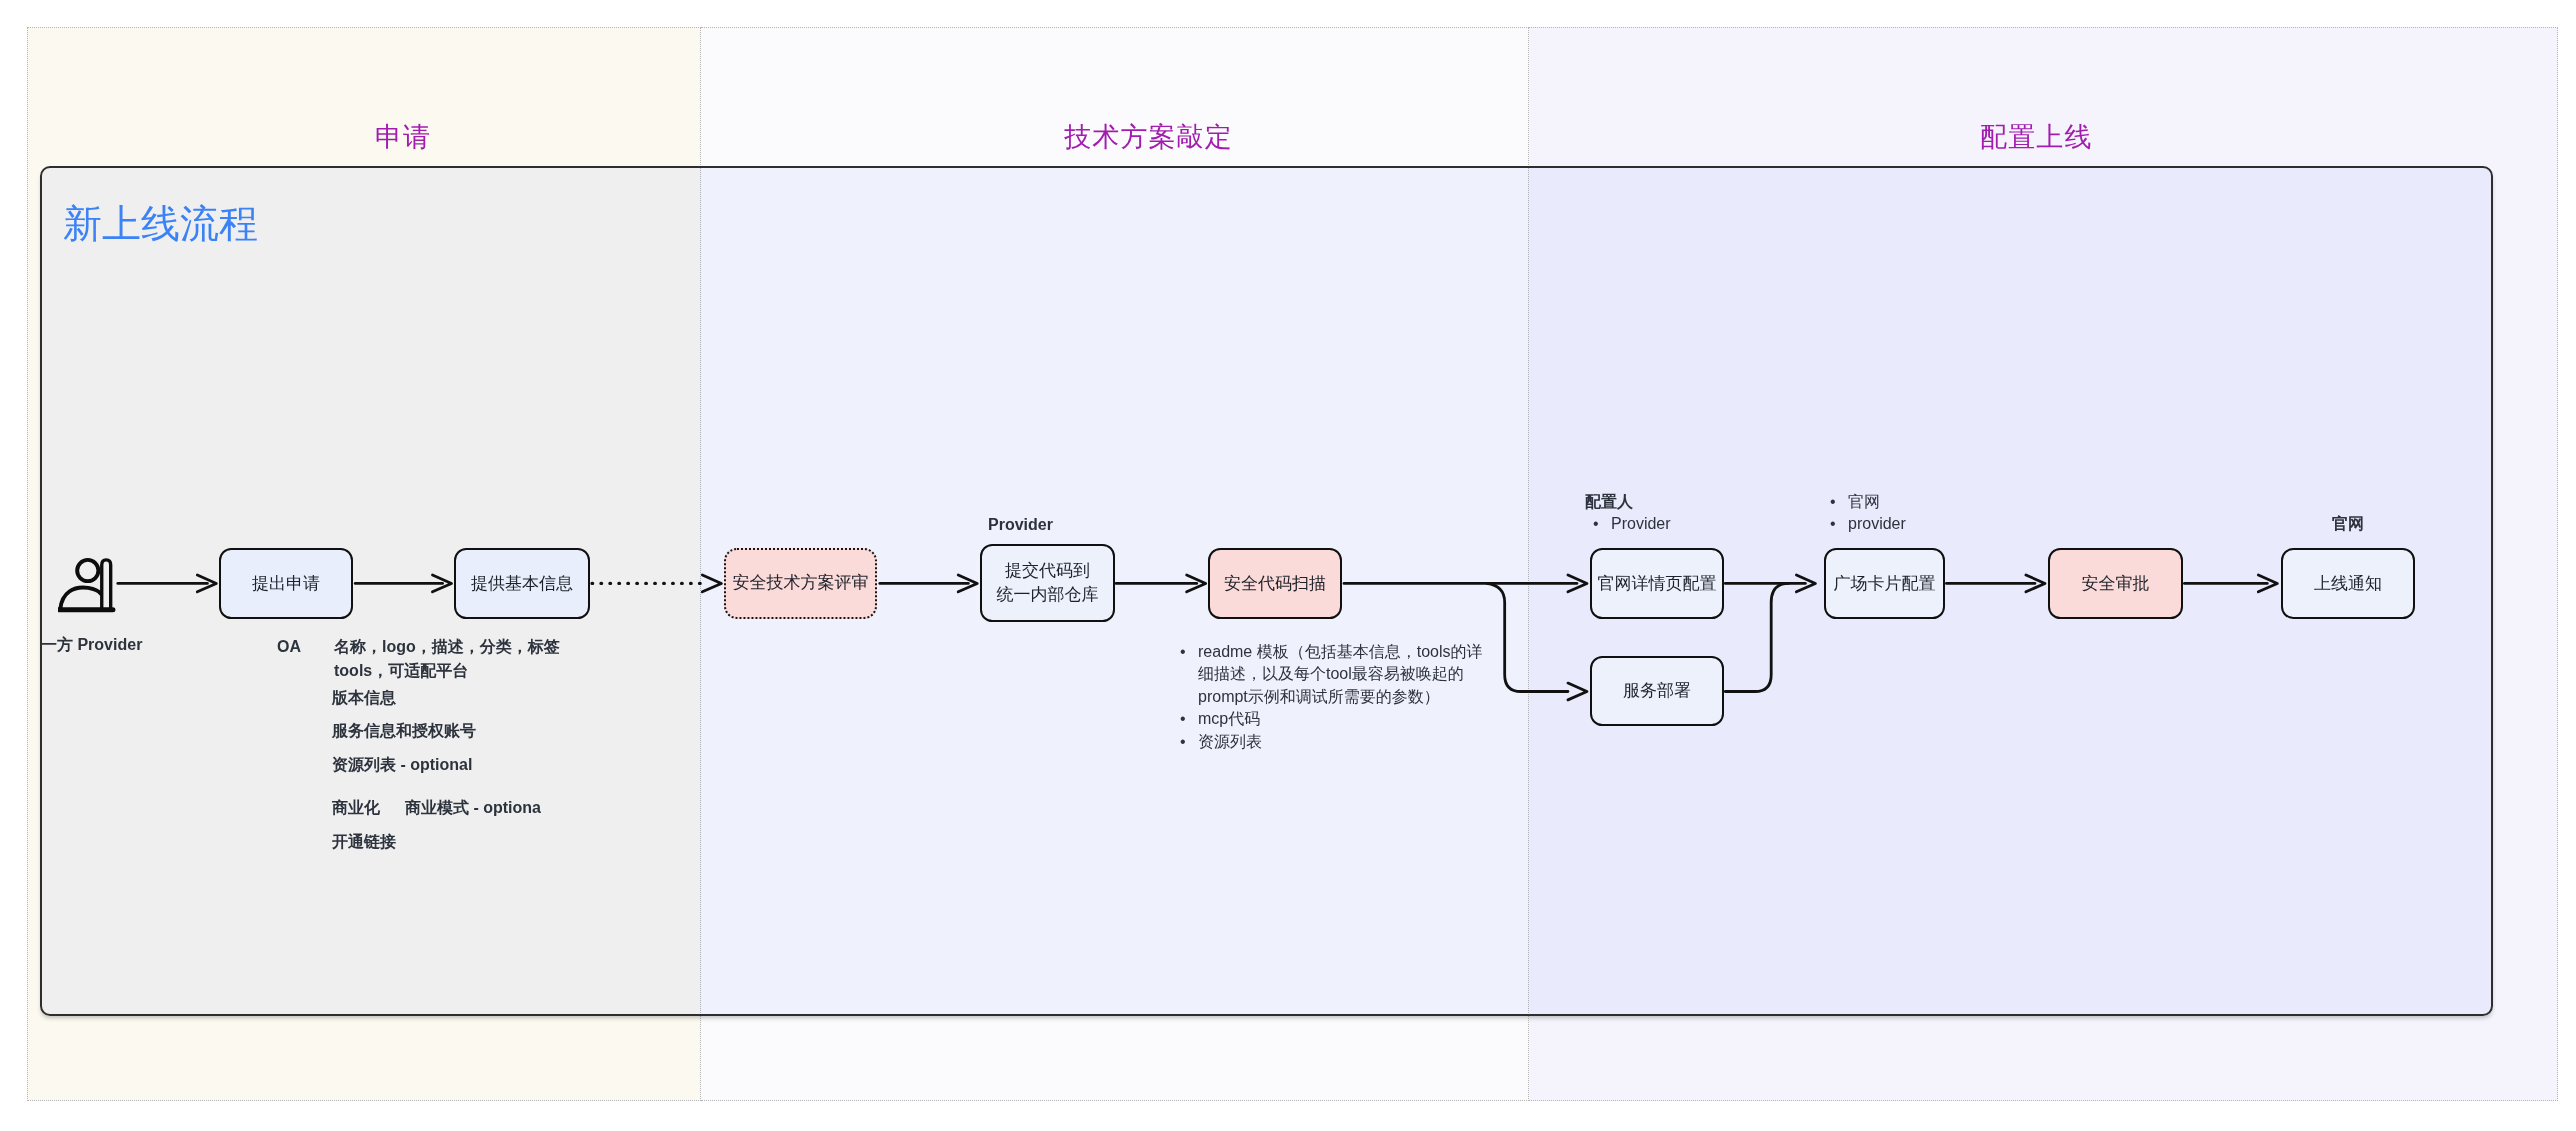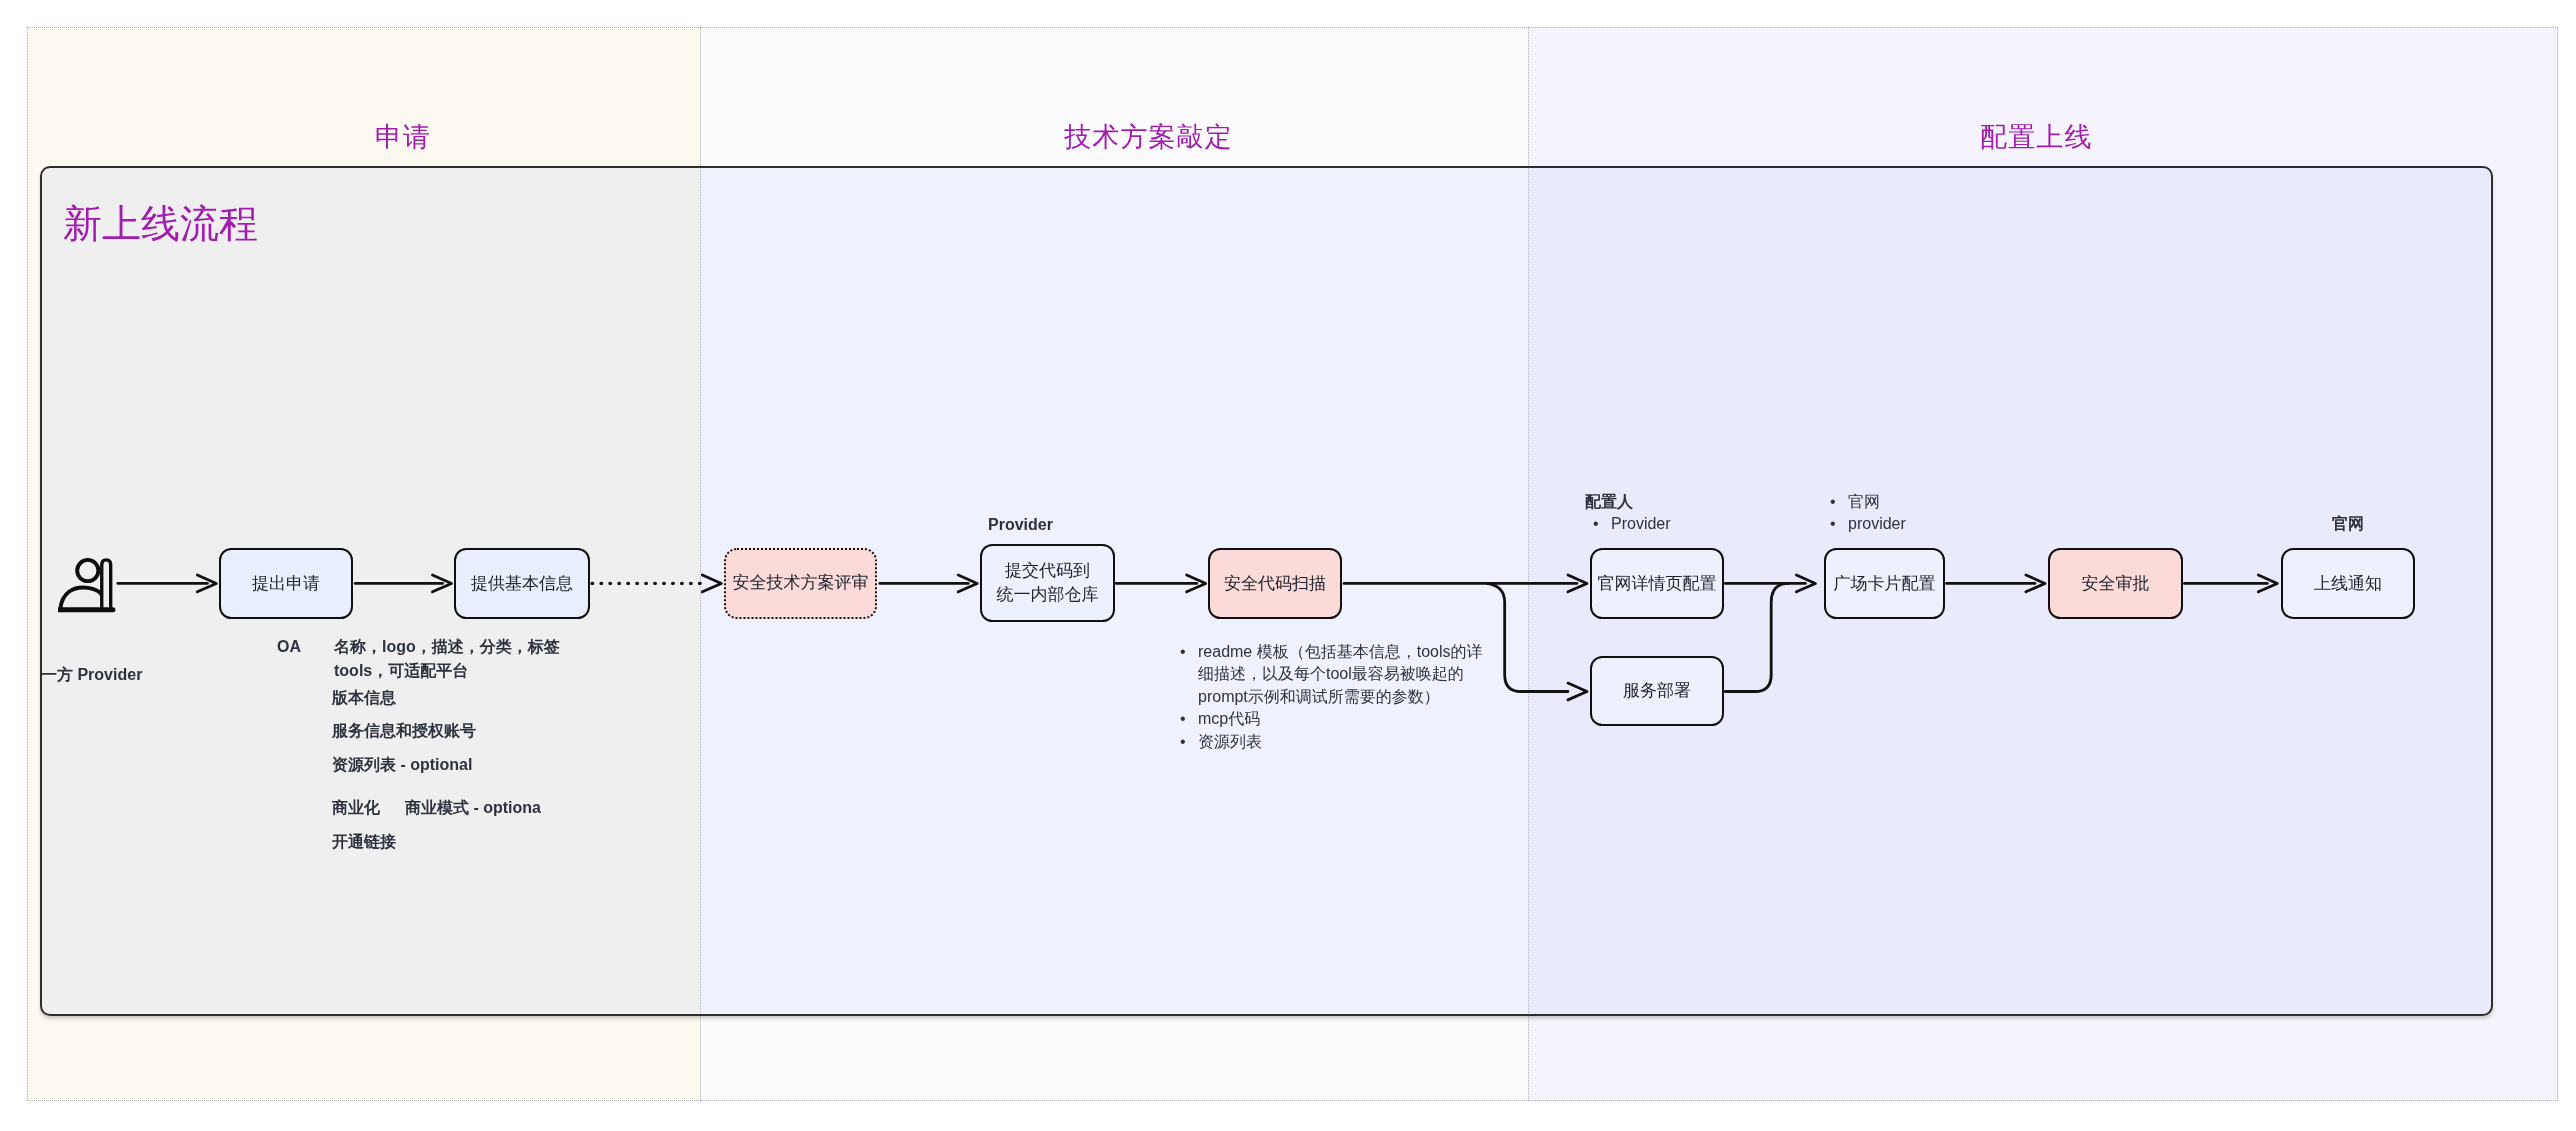--- a/index.html
+++ b/index.html
@@ -15,21 +15,21 @@
                font-size:27px;font-weight:500;color:#a21caf;letter-spacing:1.1px;}
   .lane-1 .lane-header{transform:translateX(39px);}
   .lane-2 .lane-header{transform:translateX(34px);}
   .lane-3 .lane-header{transform:translateX(-6.7px);}
 
   
   .flow-container{position:absolute;left:40px;top:166px;width:2453px;height:850px;
                   border:2.2px solid #2e2e2e;border-radius:10px;box-sizing:border-box;
                   background:rgba(82,110,235,0.07);
                   box-shadow:0 3.4px 4.5px -1.7px rgba(60,60,60,0.30);}
-  .flow-title{position:absolute;left:21px;top:29px;font-size:39px;color:#a21caf;}
+  .flow-title{position:absolute;left:21px;top:29px;font-size:39px;color:#3b82f6;}
 
   
   svg.arrows{position:absolute;left:0;top:0;width:2576px;height:1131px;pointer-events:none;}
   svg.arrows path{stroke:#111111;stroke-width:5;fill:none;stroke-linecap:round;stroke-linejoin:round;}
   svg.arrows path.dots{stroke-width:6;stroke-dasharray:1 15;}
 
   
   svg.person{position:absolute;left:58px;top:556px;width:59px;height:57px;}
   svg.person *{stroke:#0d0d0d;fill:none;stroke-linecap:round;}
 
@@ -50,21 +50,21 @@
   #node-service-deploy     {left:1590px;top:656px;width:134px;height:70px;}
   #node-plaza-card-config  {left:1824px;top:548px; width:121px; height:71px;}
   #node-security-approval  {left:2048px;top:548px; width:135px; height:71px;}
   #node-launch-notice      {left:2281px;top:548px; width:134px; height:71px;}
 
   
   .anno{position:absolute;font-size:16px;color:#2d333d;line-height:22.4px;white-space:nowrap;font-weight:bold;}
   .bullet-row{position:absolute;display:flex;font-size:16px;color:#2d333d;line-height:22.4px;}
   .bullet-row .dot{flex:0 0 18px;}
   .bullet-row .txt{white-space:normal;}
-  #anno-actor      {left:41px;  top:634px;margin-top:30px;}
+  #anno-actor      {left:41px;  top:634px;}
   #anno-oa         {left:277px; top:636px;}
   #anno-basic-1    {left:334px; top:636px;}
   #anno-basic-2    {left:334px; top:660px;}
   #anno-basic-3    {left:332px; top:687px;text-align:center;}
   #anno-basic-4    {left:332px; top:720px;}
   #anno-basic-5    {left:332px; top:754px;}
   #anno-biz        {left:332px; top:797px;}
   #anno-biz-mode   {left:405px; top:797px;}
   #anno-open-link  {left:332px; top:831px;}
   #anno-provider-submit{left:988px;top:514px;}

